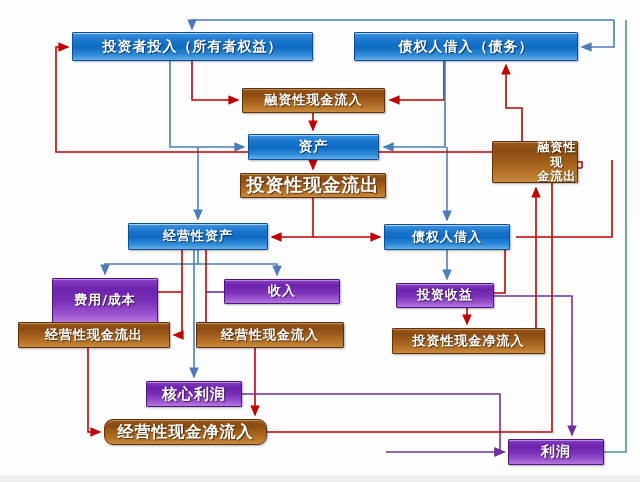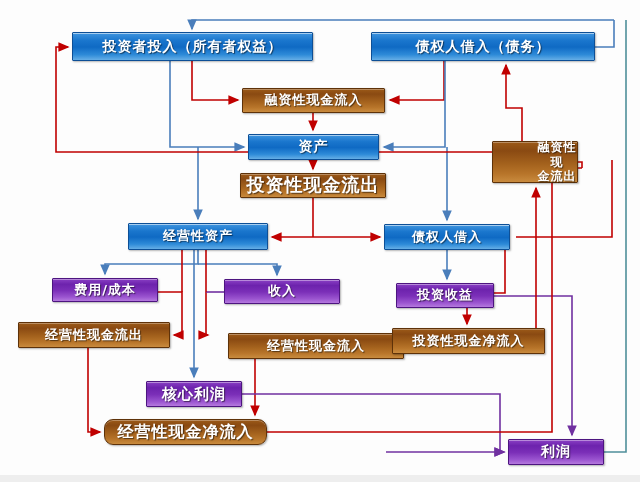--- a/index.html
+++ b/index.html
@@ -154,33 +154,33 @@
       <path d="M 492,152 L 56,152 L 56,47 L 68,47" stroke="#c00000" marker-end="url(#ar-red)"></path>
 
       <path d="M 604,452 L 626,452 L 626,20" stroke="#4f8f9a"></path>
 
       <path d="M 386,452 L 504,452" stroke="#7030a0" marker-end="url(#ar-purple)"></path>
 
     </g>
   </svg>
 
   <div class="node n-blue" style="left:72px;  top:32px;  width:241px; height:29px; font-size:14px;">投资者投入（所有者权益）</div>
-  <div class="node n-blue" style="left:354px; top:32px;  width:224px; height:29px; font-size:14px;margin-left:17px;">债权人借入（债务）</div>
+  <div class="node n-blue" style="left:354px; top:32px;  width:224px; height:29px; font-size:14px;">债权人借入（债务）</div>
   <div class="node n-orange" style="left:242px; top:88px;  width:143px; height:25px; font-size:13px;">融资性现金流入</div>
   <div class="node n-blue" style="left:248px; top:134px; width:131px; height:26px; font-size:14px;">资产</div>
   <div class="node n-orange n-two-line" style="left:492px; top:141px; width:86px; height:42px; font-size:12px;padding-left:44px;">
     <span id="fin-out-label">融资性现<br>金流出</span>
   </div>
   <div class="node n-orange" style="left:240px; top:173px; width:146px; height:25px; font-size:18px;">投资性现金流出</div>
   <div class="node n-blue" style="left:128px; top:223px; width:140px; height:27px; font-size:13px;text-align:center;">经营性资产</div>
   <div class="node n-blue" style="left:384px; top:224px; width:126px; height:26px; font-size:13px;">债权人借入</div>
-  <div class="node n-purple" style="left:52px;  top:278px; width:106px; height:24px; font-size:13px;">费用/成本</div>
+  <div class="node n-purple" style="left:52px;  top:278px; width:106px; height:45px; font-size:13px;">费用/成本</div>
   <div class="node n-purple" style="left:224px; top:279px; width:116px; height:25px; font-size:13px;">收入</div>
   <div class="node n-purple" style="left:396px; top:283px; width:98px;  height:25px; font-size:13px;">投资收益</div>
   <div class="node n-orange" style="left:18px;  top:322px; width:152px; height:26px; font-size:13px;">经营性现金流出</div>
-  <div class="node n-orange" style="left:228px; top:322px; width:176px; height:26px; font-size:13px;margin-top:11px;">经营性现金流入</div>
+  <div class="node n-orange" style="left:196px; top:322px; width:148px; height:26px; font-size:13px;">经营性现金流入</div>
   <div class="node n-orange" style="left:392px; top:328px; width:153px; height:26px; font-size:13px;">投资性现金净流入</div>
   <div class="node n-purple" style="left:146px; top:381px; width:96px;  height:26px; font-size:15px;">核心利润</div>
   <div class="node n-orange" style="left:104px; top:419px; width:163px; height:26px; font-size:16px;border-radius:9px;">经营性现金净流入</div>
   <div class="node n-purple" style="left:508px; top:439px; width:96px;  height:26px; font-size:14px;">利润</div>
 
   <div class="bottom-strip"></div>
 </div>
 
 </body></html>

